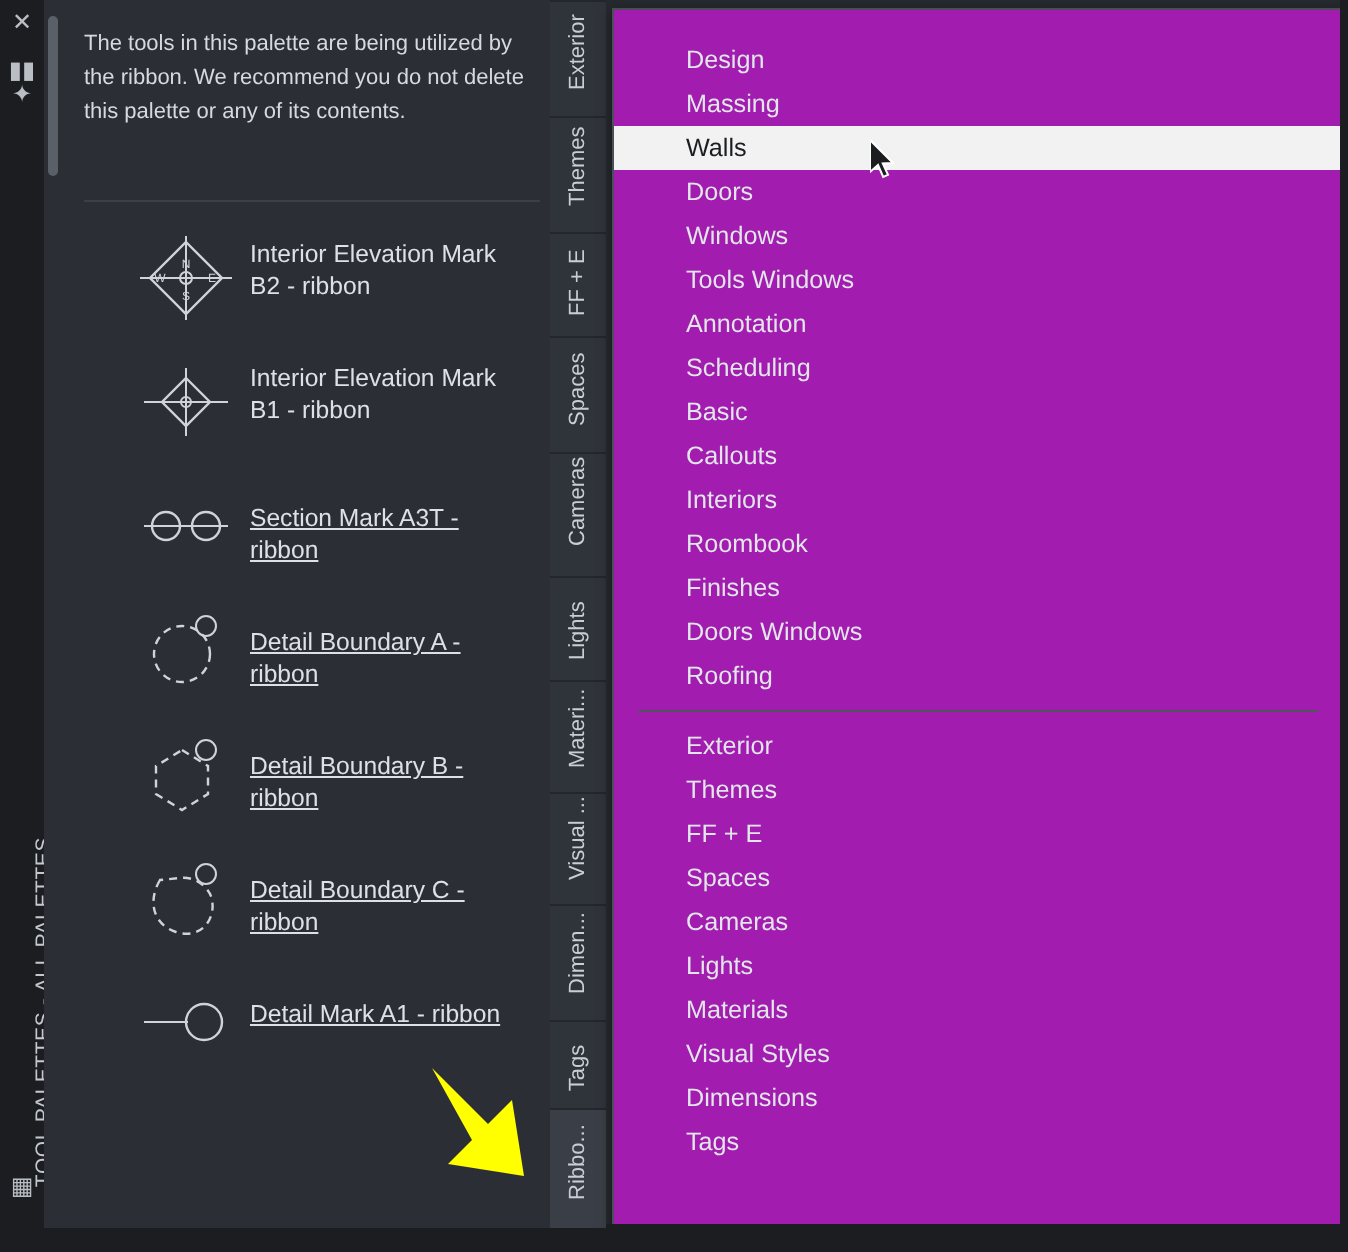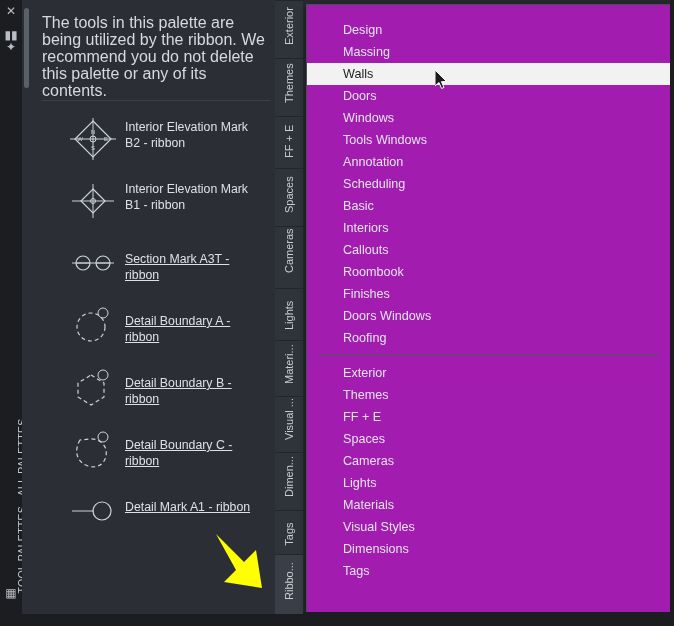--- a/index.html
+++ b/index.html
@@ -68,21 +68,21 @@
     position: absolute;
     left: 2px; top: 8px;
     width: 5px; height: 80px;
     background: #5a6068;
     border-radius: 3px;
   }
   .note {
     position: absolute;
     left: 20px; top: 14px;
     width: 225px;
-    font-size: 16px;
+    font-size: 11px;
     line-height: 17px;
     color: #d6dae0;
   }
   .divider {
     position: absolute;
     left: 20px; top: 100px;
     width: 228px;
     border-top: 1px solid #3b4048;
   }
 
@@ -347,22 +347,22 @@
 
     <div class="menu-item"><span>Design</span></div>
     <div class="menu-item"><span>Massing</span></div>
     <div class="menu-item highlight"><span>Walls</span></div>
     <div class="menu-item"><span>Doors</span></div>
     <div class="menu-item"><span>Windows</span></div>
     <div class="menu-item"><span>Tools Windows</span></div>
     <div class="menu-item"><span>Annotation</span></div>
     <div class="menu-item"><span>Scheduling</span></div>
     <div class="menu-item"><span>Basic</span></div>
+    <div class="menu-item"><span>Callouts</span></div>
     <div class="menu-item"><span>Interiors</span></div>
-    <div class="menu-item"><span>Callouts</span></div>
     <div class="menu-item"><span>Roombook</span></div>
     <div class="menu-item"><span>Finishes</span></div>
     <div class="menu-item"><span>Doors  Windows</span></div>
     <div class="menu-item"><span>Roofing</span></div>
 
     <div class="menu-sep"></div>
 
     <div class="menu-item"><span>Exterior</span></div>
     <div class="menu-item"><span>Themes</span></div>
     <div class="menu-item"><span>FF + E</span></div>

